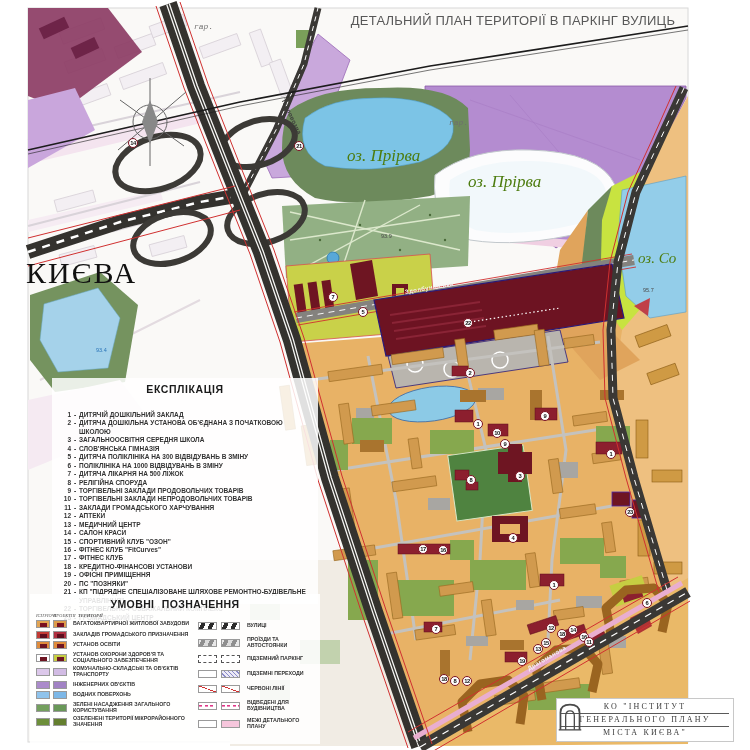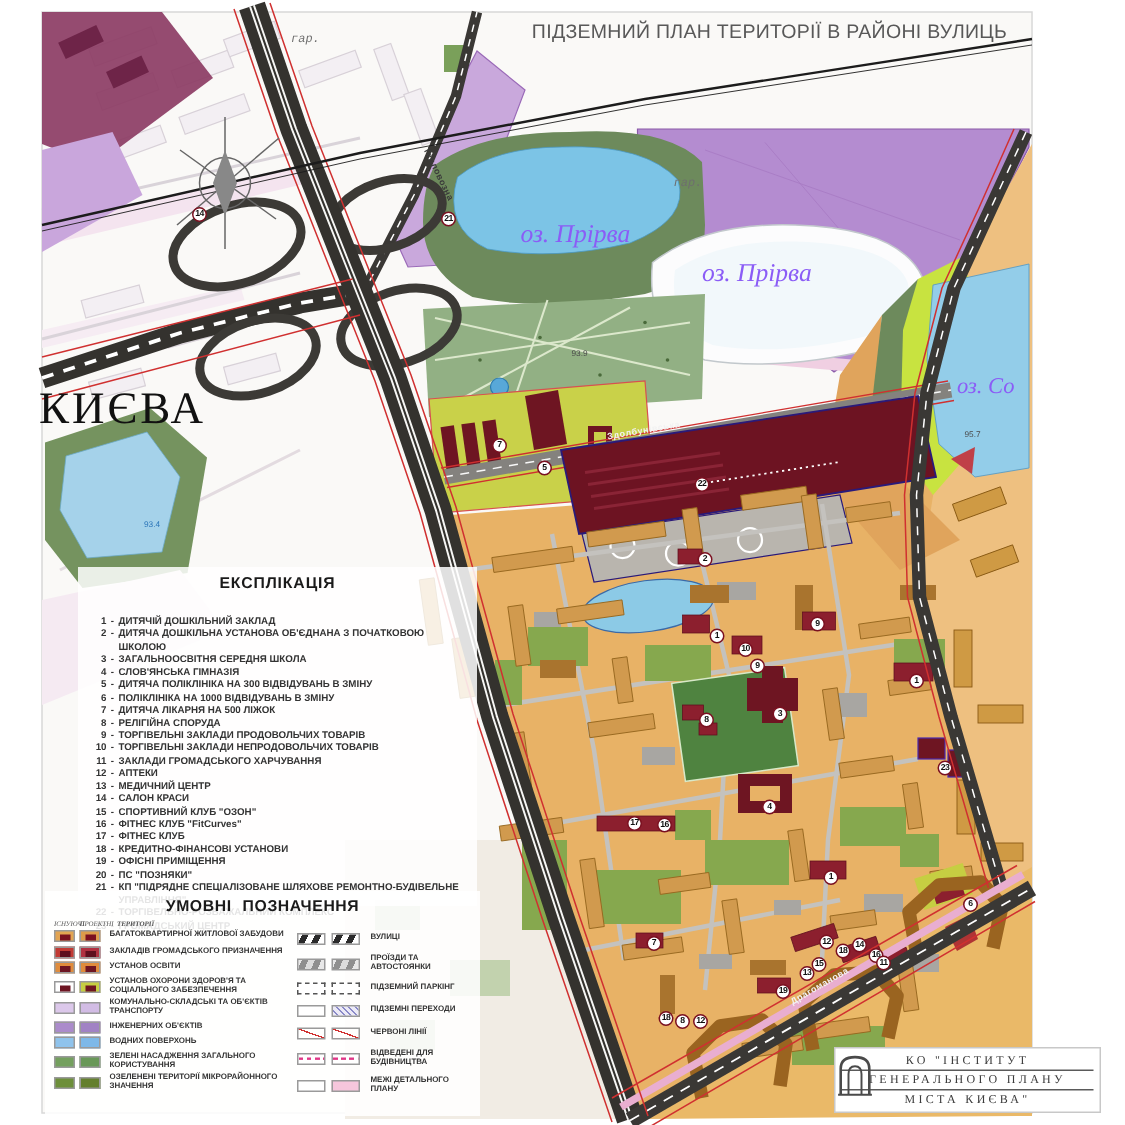--- a/index.html
+++ b/index.html
@@ -5,21 +5,21 @@
   html,body{margin:0;padding:0;background:#fff;}
   .page{position:relative;width:750px;height:750px;background:#fff;overflow:hidden;
         font-family:"Liberation Sans",sans-serif;}
   svg{position:absolute;left:0;top:0;}
   .lbl{position:absolute;white-space:nowrap;}
   
   .title-block{position:absolute;left:322px;top:12px;width:382px;text-align:center;}
   .title-l1,.title-l2{font-size:13px;color:#585858;letter-spacing:.2px;line-height:18px;}
   .title-l3{font-size:13.5px;color:#121212;font-weight:bold;line-height:20px;}
   
-  .lake{font-family:"Liberation Serif",serif;font-style:italic;color:#8b5cf6;}
+  .lake{font-family:"Liberation Serif",serif;font-style:italic;color:#4d7c0f;}
   .serifdark{font-family:"Liberation Serif",serif;color:#111;}
   .gar{font-family:Liberation Mono, monospace;font-style:italic;color:#6e6e6e;font-size:8px;}
   .elev{font-size:5.5px;color:#4a4a4a;}
   .street{font-weight:bold;font-size:6px;letter-spacing:.4px;transform-origin:left center;}
   
   .badge{position:absolute;width:10px;height:10px;border-radius:50%;background:#fff;
          border:1px solid #7a1020;color:#101010;font-weight:bold;font-size:5.8px;
          line-height:8.6px;text-align:center;letter-spacing:-.4px;
          transform:translate(-50%,-50%);box-sizing:border-box;}
   
@@ -349,21 +349,21 @@
   <g stroke="#666" stroke-width="1" fill="none">
     <line x1="150" y1="78" x2="150" y2="166"></line>
     <line x1="118" y1="150" x2="186" y2="92"></line>
     <line x1="120" y1="100" x2="184" y2="146"></line>
     <circle cx="150" cy="122" r="17"></circle>
     <polygon points="150,100 158,122 150,144 142,122" fill="#888" stroke="none"></polygon>
   </g>
 </svg>
 
 <div class="title-block">
-  <div class="title-l1">ПІДЗЕМНИЙ ПЛАН ТЕРИТОРІЇ В РАЙОНІ ВУЛИЦЬ</div>
+  <div class="title-l1">ДЕТАЛЬНИЙ ПЛАН ТЕРИТОРІЇ В ПАРКІНГ ВУЛИЦЬ</div>
 </div>
 
 <div class="lbl lake" style="left:347px;top:146px;font-size:17px;">оз. Прірва</div>
 <div class="lbl lake" style="left:468px;top:172px;font-size:17px;">оз. Прірва</div>
 <div class="lbl lake" style="left:638px;top:250px;font-size:15px;">оз. Со</div>
 <div class="lbl serifdark" style="left:26px;top:256px;font-size:30px;letter-spacing:2px;">КИЄВА</div>
 <div class="lbl gar" style="left:194px;top:22px;">гар.</div>
 <div class="lbl gar" style="left:449px;top:118px;">гар.</div>
 <div class="lbl street" style="left:283px;top:96px;color:#3a3a3a;transform:rotate(64deg);">Тепловозна</div>
 <div class="lbl street" style="left:405px;top:289px;color:#f2f2f2;transform:rotate(-9.8deg);">Здолбунівська</div>

